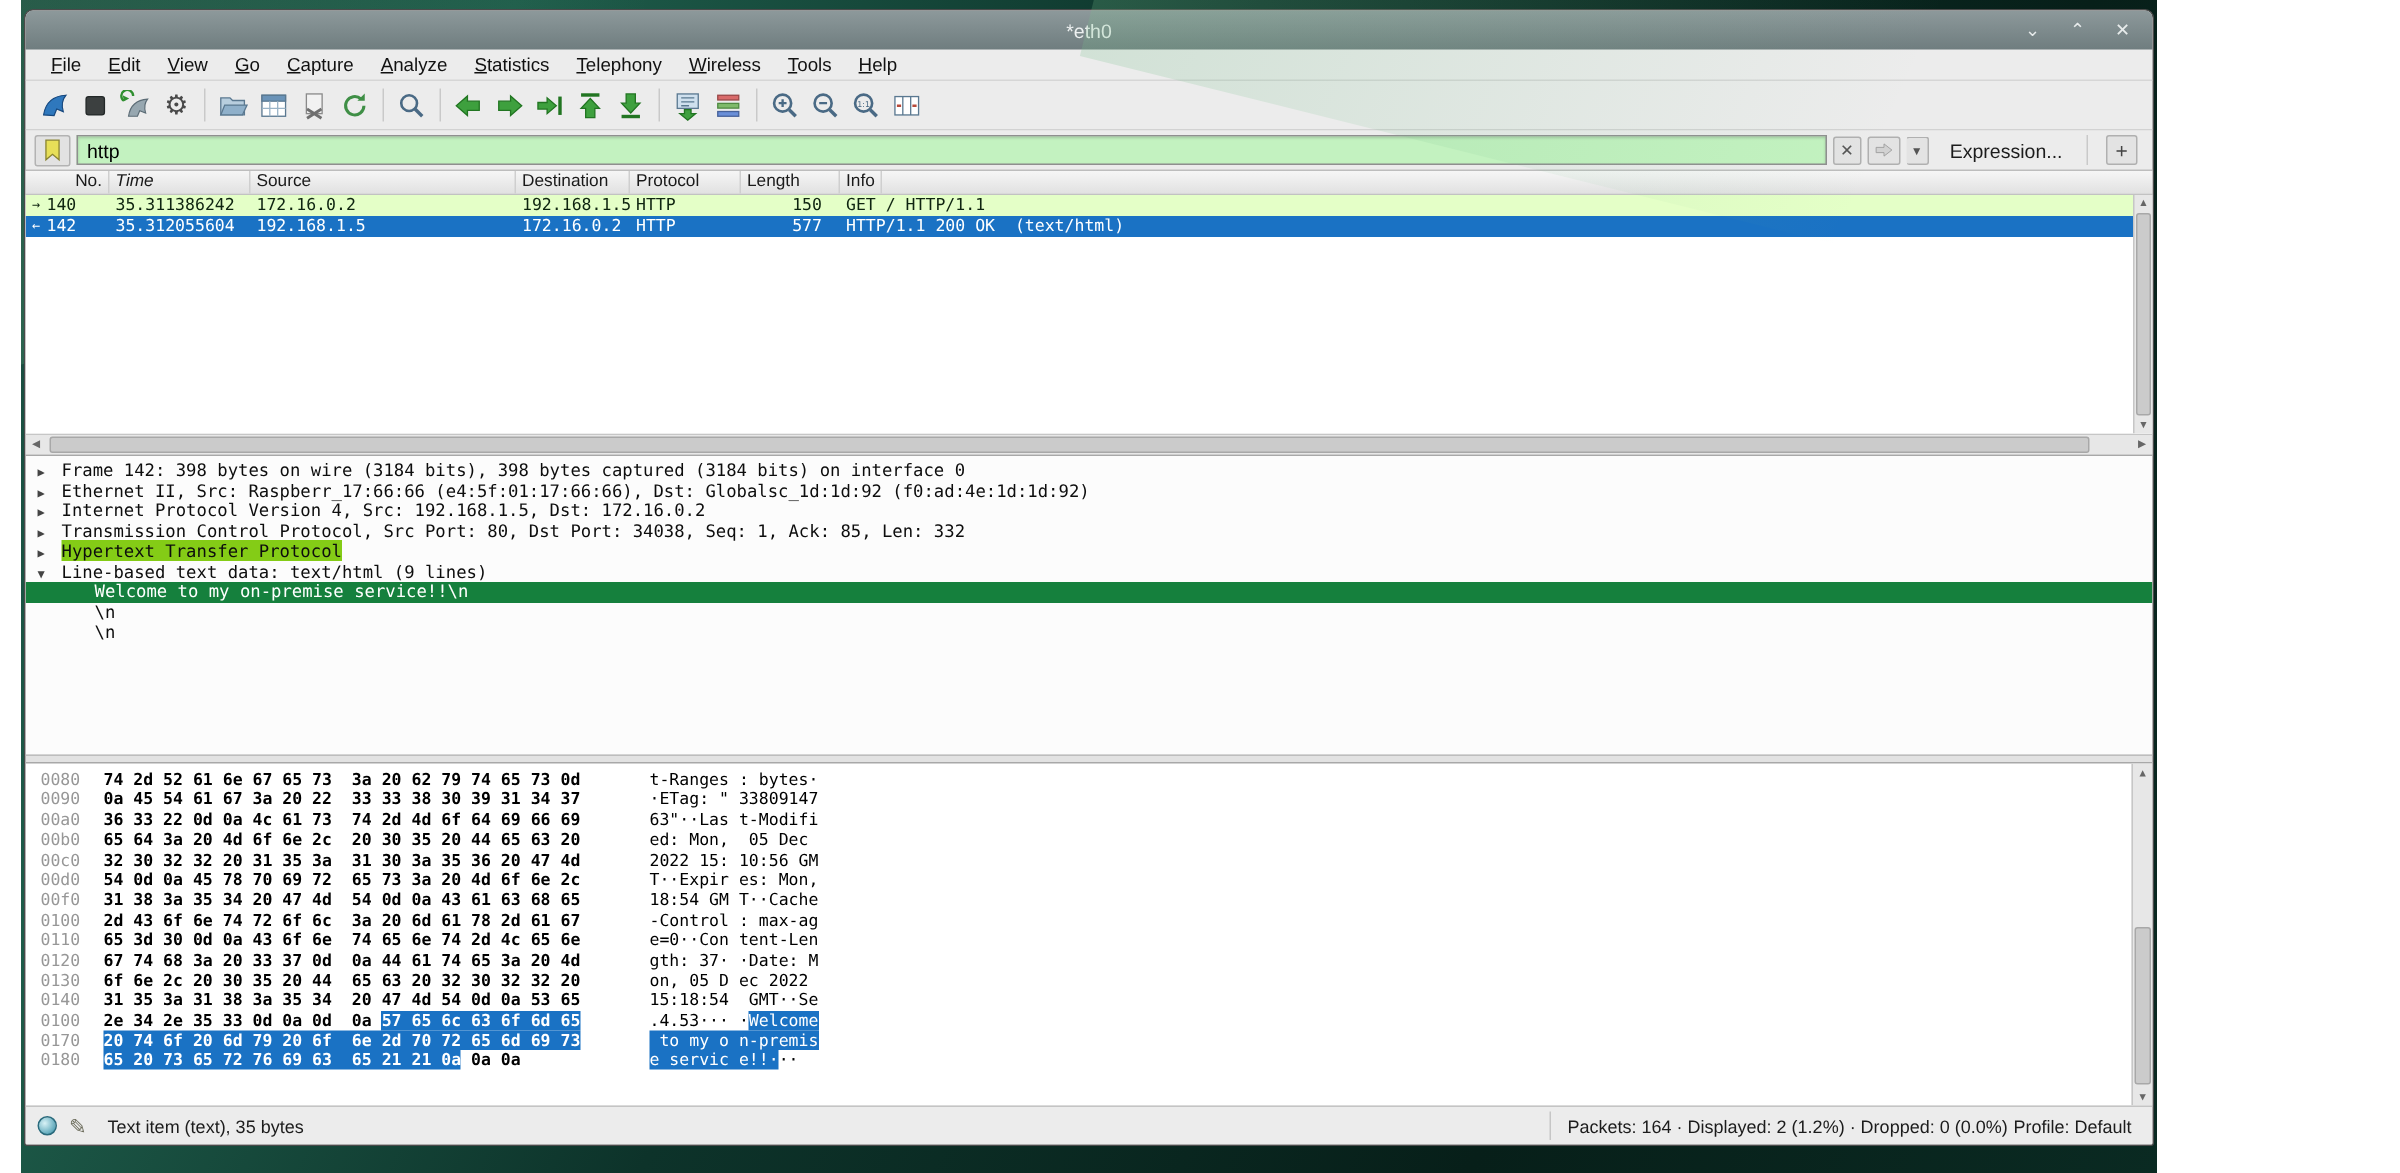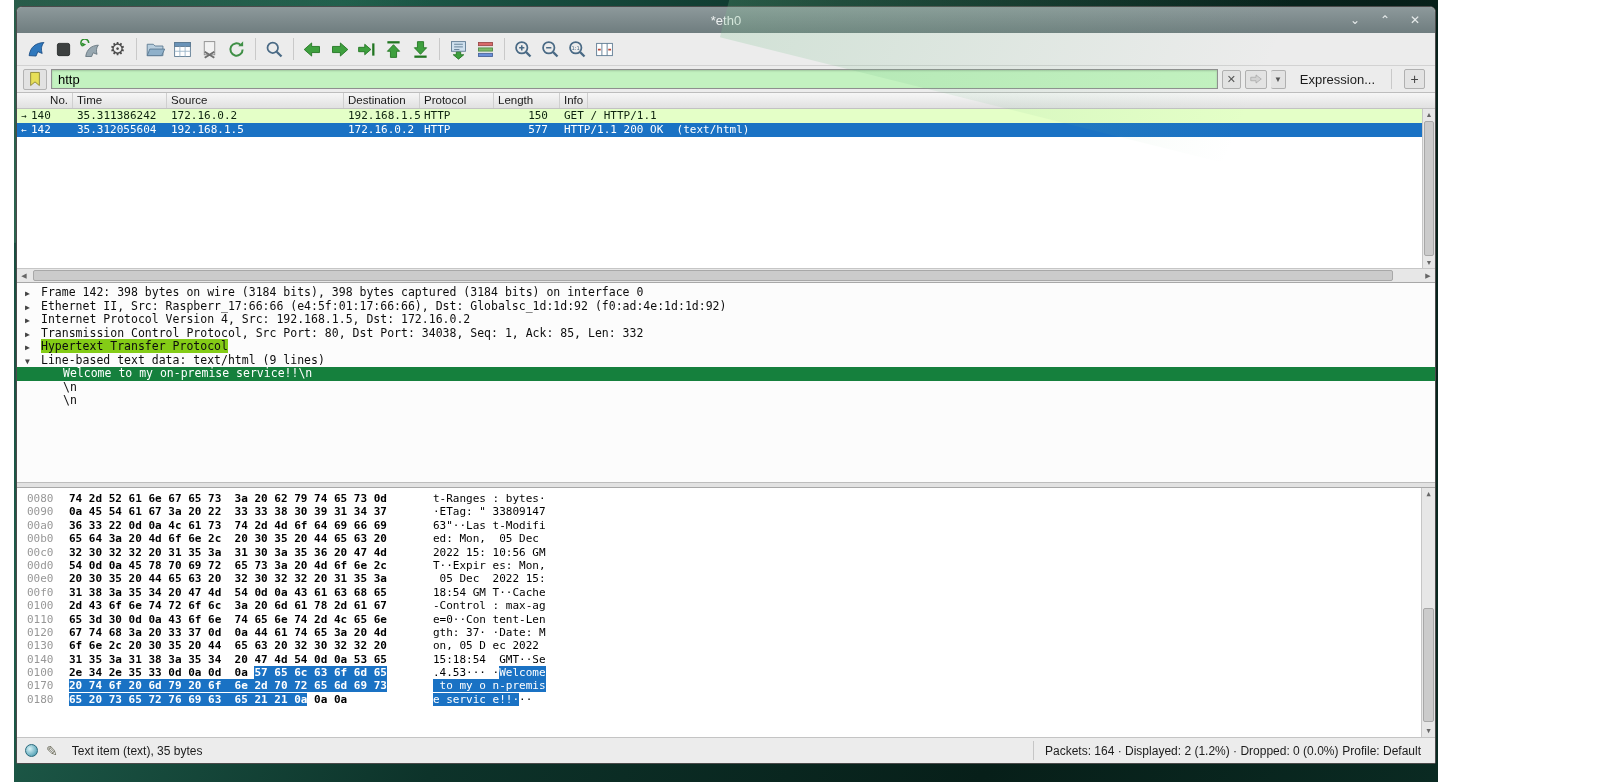--- a/index.html
+++ b/index.html
@@ -51,21 +51,21 @@
   .dd-btn { width:15px; font-size:8px; color:#555; border-left:none; }
   .expression-label { font-size:13px; color:#1c1c1c; margin:0 12px 0 10px; }
   .filter-sep { width:1px; height:20px; background:#c9c9c9; margin-right:8px; }
   .add-filter-btn { width:21px; height:20px; border:1px solid #b0b0b0; background:#e3e3e3; border-radius:2px;
     font-size:14px; color:#444; display:flex; align-items:center; justify-content:center; margin-right:4px; }
 
   
   .packet-section { height:189px; flex:none; display:flex; flex-direction:column; background:#fff; }
   .pkt-header { height:16px; flex:none; display:flex; background:linear-gradient(#f6f6f6,#e1e1e1); border-bottom:1px solid #c2c2c2; font-size:11.5px; color:#1a1a1a; }
   .pkt-header span { border-right:1px solid #cfcfcf; padding:1px 4px; white-space:pre; overflow:hidden; flex:none; }
-  .hc-no{width:56px;text-align:right;} .hc-time{width:94px;} .hc-src{width:177px;} .hc-dst{width:76px;} .hc-proto{width:74px;} .hc-len{width:66px;} .hc-info{flex:1 1 auto;}
+  .hc-no{width:56px;text-align:right;} .hc-time{width:94px;font-style:italic;} .hc-src{width:177px;} .hc-dst{width:76px;} .hc-proto{width:74px;} .hc-len{width:66px;} .hc-info{flex:1 1 auto;}
   .pkt-body { flex:1; position:relative; background:#fff; overflow:hidden; }
   .pkt-rows { position:absolute; left:0; top:0; right:13px; }
   .pkt-row { height:14px; display:flex; font:11px "DejaVu Sans Mono",monospace; line-height:14px; white-space:pre; }
   .pkt-row span { overflow:hidden; flex:none; }
   .c-marker{width:14px; text-align:center; font-size:9px;} .c-no{width:42px;} .c-time{width:94px;padding-left:4px;}
   .c-source{width:177px;padding-left:4px;} .c-destination{width:76px;padding-left:4px;} .c-protocol{width:74px;padding-left:4px;}
   .c-length{width:66px;text-align:right;padding-right:12px;} .c-info{flex:1 1 auto;padding-left:4px;}
   .pkt-row.http { background:#e4ffc7; color:#0e2410; }
   .pkt-row.selected { background:#1a72c4; color:#fff; }
   .pkt-vscroll { position:absolute; right:0; top:0; bottom:0; width:13px; background:#e7e7e7; border-left:1px solid #c6c6c6; }
@@ -124,20 +124,33 @@
 
     <div class="titlebar">
       <span class="titlebar-title">*eth0</span>
       <span class="win-buttons">
         <span class="win-btn min"></span>
         <span class="win-btn max"></span>
         <span class="win-btn close"></span>
       </span>
     </div>
 
+    <div class="menubar">
+        <span class="menu-item">File</span>
+        <span class="menu-item">Edit</span>
+        <span class="menu-item">View</span>
+        <span class="menu-item">Go</span>
+        <span class="menu-item">Capture</span>
+        <span class="menu-item">Analyze</span>
+        <span class="menu-item">Statistics</span>
+        <span class="menu-item">Telephony</span>
+        <span class="menu-item">Wireless</span>
+        <span class="menu-item">Tools</span>
+        <span class="menu-item">Help</span>
+      </div>
 
     <div class="toolbar">
       <span class="tb-btn">
           <svg viewBox="0 0 24 24">
             <path d="M3.5 19C5 9 11 4.5 20.5 4C17.5 7.5 17 11.5 18.5 16.5L13.5 14.5L11.5 19.5Z" fill="#2f78bd" stroke="#17487e" stroke-width="0.9"></path>
           </svg>
         </span>
       <span class="tb-btn">
           <svg viewBox="0 0 24 24">
             <rect x="5" y="5" width="14" height="14" rx="2" fill="#3c4040" stroke="#232828"></rect>
@@ -327,21 +340,20 @@
     <div class="splitter"></div>
 
     <div class="hex-section">
       <div>
           <div class="hex-row"><span class="hex-off">0080</span><span class="hex-bytes"><span>74 2d 52 61 6e 67 65 73  3a 20 62 79 74 65 73 0d</span><span class="hexsel"></span><span></span></span><span class="hex-ascii"><span>t-Ranges : bytes·</span><span class="hexsel"></span><span></span></span></div>
           <div class="hex-row"><span class="hex-off">0090</span><span class="hex-bytes"><span>0a 45 54 61 67 3a 20 22  33 33 38 30 39 31 34 37</span><span class="hexsel"></span><span></span></span><span class="hex-ascii"><span>·ETag: " 33809147</span><span class="hexsel"></span><span></span></span></div>
           <div class="hex-row"><span class="hex-off">00a0</span><span class="hex-bytes"><span>36 33 22 0d 0a 4c 61 73  74 2d 4d 6f 64 69 66 69</span><span class="hexsel"></span><span></span></span><span class="hex-ascii"><span>63"··Las t-Modifi</span><span class="hexsel"></span><span></span></span></div>
           <div class="hex-row"><span class="hex-off">00b0</span><span class="hex-bytes"><span>65 64 3a 20 4d 6f 6e 2c  20 30 35 20 44 65 63 20</span><span class="hexsel"></span><span></span></span><span class="hex-ascii"><span>ed: Mon,  05 Dec </span><span class="hexsel"></span><span></span></span></div>
           <div class="hex-row"><span class="hex-off">00c0</span><span class="hex-bytes"><span>32 30 32 32 20 31 35 3a  31 30 3a 35 36 20 47 4d</span><span class="hexsel"></span><span></span></span><span class="hex-ascii"><span>2022 15: 10:56 GM</span><span class="hexsel"></span><span></span></span></div>
           <div class="hex-row"><span class="hex-off">00d0</span><span class="hex-bytes"><span>54 0d 0a 45 78 70 69 72  65 73 3a 20 4d 6f 6e 2c</span><span class="hexsel"></span><span></span></span><span class="hex-ascii"><span>T··Expir es: Mon,</span><span class="hexsel"></span><span></span></span></div>
-          <div class="hex-row"><span class="hex-off">00e0</span><span class="hex-bytes"><span>20 30 35 20 44 65 63 20  32 30 32 32 20 31 35 3a</span><span class="hexsel"></span><span></span></span><span class="hex-ascii"><span> 05 Dec  2022 15:</span><span class="hexsel"></span><span></span></span></div>
           <div class="hex-row"><span class="hex-off">00f0</span><span class="hex-bytes"><span>31 38 3a 35 34 20 47 4d  54 0d 0a 43 61 63 68 65</span><span class="hexsel"></span><span></span></span><span class="hex-ascii"><span>18:54 GM T··Cache</span><span class="hexsel"></span><span></span></span></div>
           <div class="hex-row"><span class="hex-off">0100</span><span class="hex-bytes"><span>2d 43 6f 6e 74 72 6f 6c  3a 20 6d 61 78 2d 61 67</span><span class="hexsel"></span><span></span></span><span class="hex-ascii"><span>-Control : max-ag</span><span class="hexsel"></span><span></span></span></div>
           <div class="hex-row"><span class="hex-off">0110</span><span class="hex-bytes"><span>65 3d 30 0d 0a 43 6f 6e  74 65 6e 74 2d 4c 65 6e</span><span class="hexsel"></span><span></span></span><span class="hex-ascii"><span>e=0··Con tent-Len</span><span class="hexsel"></span><span></span></span></div>
           <div class="hex-row"><span class="hex-off">0120</span><span class="hex-bytes"><span>67 74 68 3a 20 33 37 0d  0a 44 61 74 65 3a 20 4d</span><span class="hexsel"></span><span></span></span><span class="hex-ascii"><span>gth: 37· ·Date: M</span><span class="hexsel"></span><span></span></span></div>
           <div class="hex-row"><span class="hex-off">0130</span><span class="hex-bytes"><span>6f 6e 2c 20 30 35 20 44  65 63 20 32 30 32 32 20</span><span class="hexsel"></span><span></span></span><span class="hex-ascii"><span>on, 05 D ec 2022 </span><span class="hexsel"></span><span></span></span></div>
           <div class="hex-row"><span class="hex-off">0140</span><span class="hex-bytes"><span>31 35 3a 31 38 3a 35 34  20 47 4d 54 0d 0a 53 65</span><span class="hexsel"></span><span></span></span><span class="hex-ascii"><span>15:18:54  GMT··Se</span><span class="hexsel"></span><span></span></span></div>
           <div class="hex-row"><span class="hex-off">0100</span><span class="hex-bytes"><span>2e 34 2e 35 33 0d 0a 0d  0a </span><span class="hexsel">57 65 6c 63 6f 6d 65</span><span></span></span><span class="hex-ascii"><span>.4.53··· ·</span><span class="hexsel">Welcome</span><span></span></span></div>
           <div class="hex-row"><span class="hex-off">0170</span><span class="hex-bytes"><span></span><span class="hexsel">20 74 6f 20 6d 79 20 6f  6e 2d 70 72 65 6d 69 73</span><span></span></span><span class="hex-ascii"><span></span><span class="hexsel"> to my o n-premis</span><span></span></span></div>
           <div class="hex-row"><span class="hex-off">0180</span><span class="hex-bytes"><span></span><span class="hexsel">65 20 73 65 72 76 69 63  65 21 21 0a</span><span> 0a 0a</span></span><span class="hex-ascii"><span></span><span class="hexsel">e servic e!!·</span><span>··</span></span></div>
         </div>

